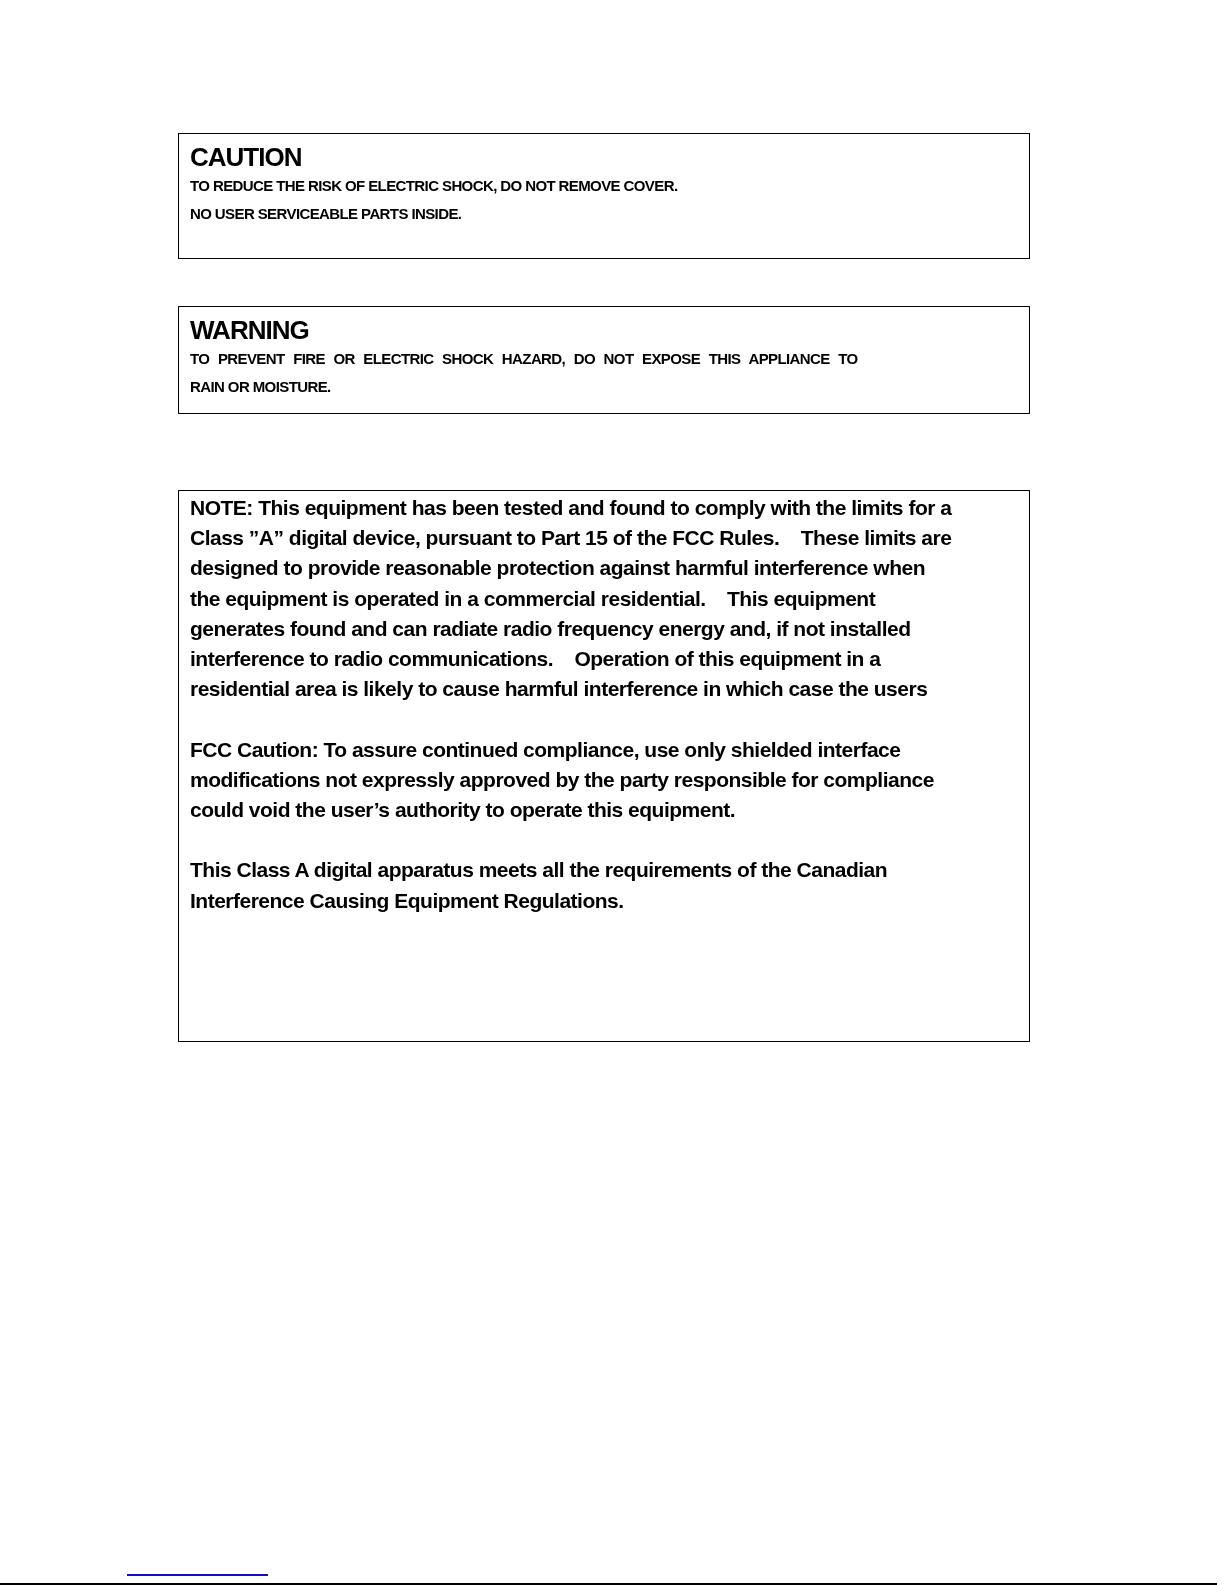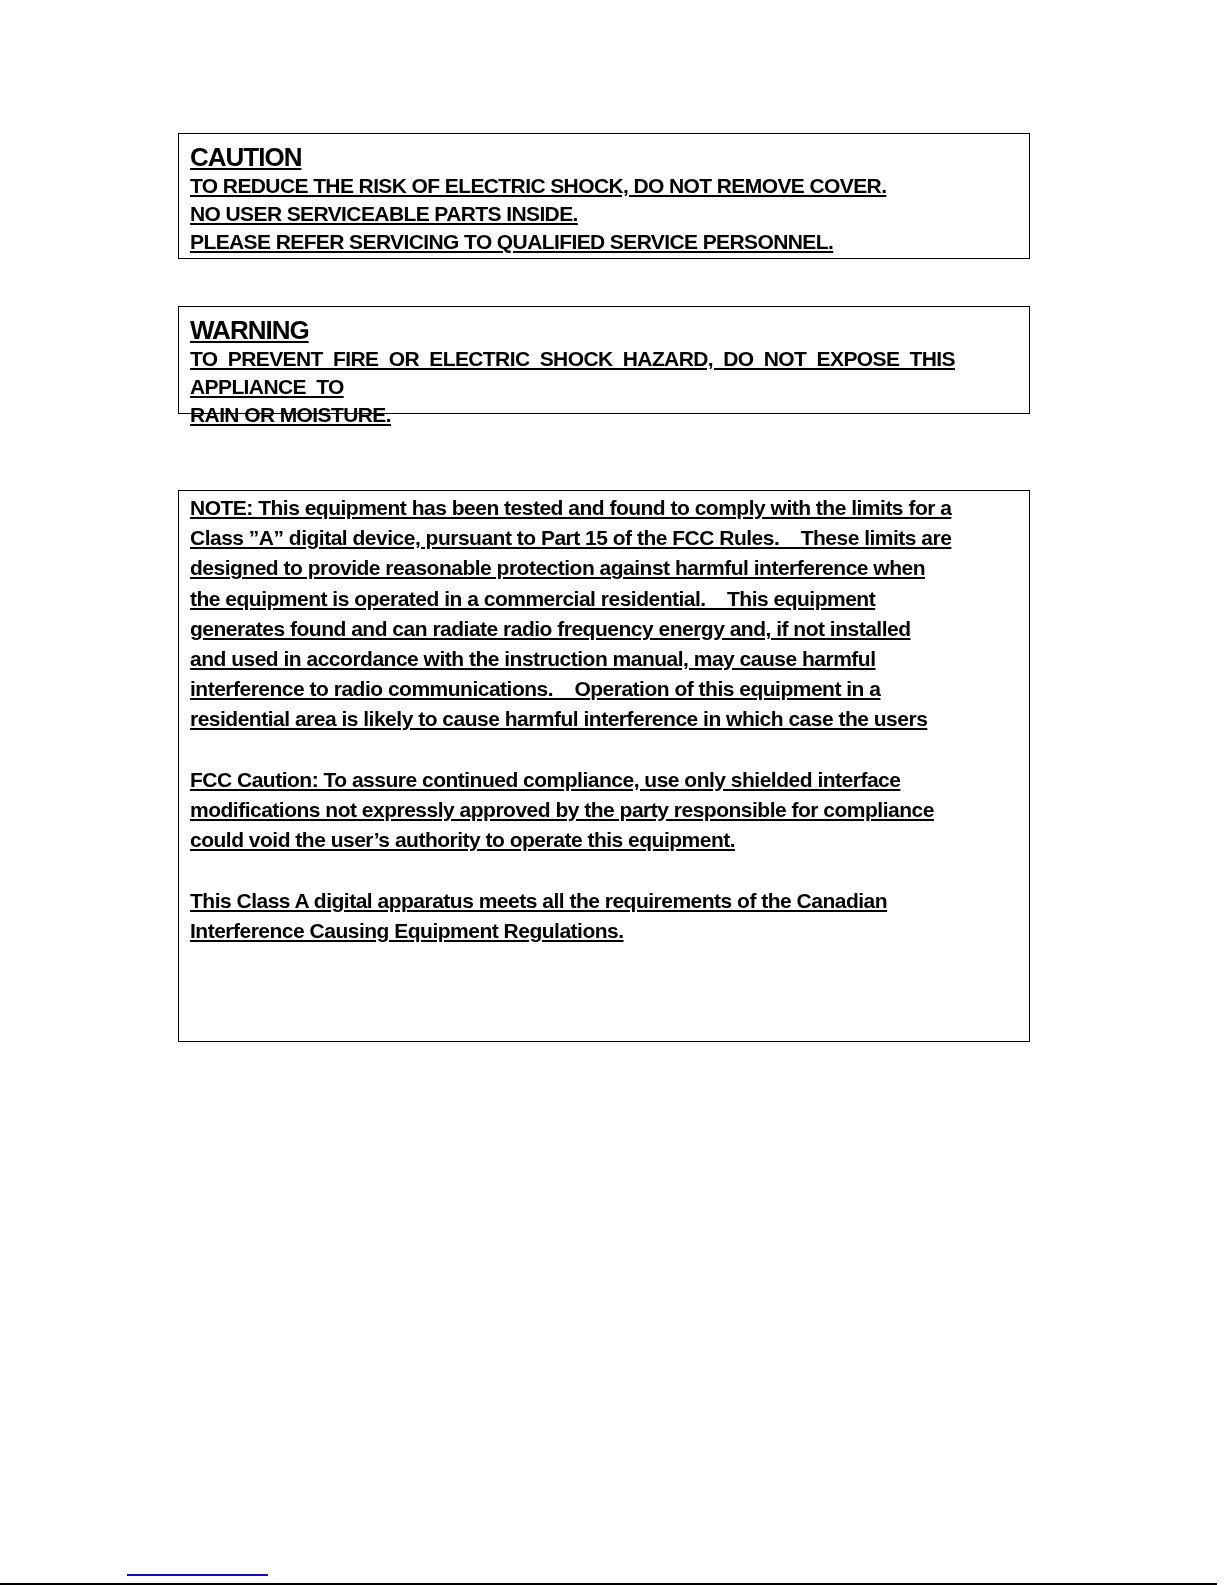--- a/index.html
+++ b/index.html
@@ -1,52 +1,50 @@
 <!DOCTYPE html>
 <html><head>
 <meta charset="utf-8">
 <style>
   html, body { margin:0; padding:0; background:#ffffff; }
   body { width:1225px; height:1585px; position:relative; overflow:hidden;
          font-family:"Liberation Sans", sans-serif; color:#000; }
-  .box { position:absolute; left:178px; width:852px; border:1.5px solid #000; box-sizing:border-box;text-decoration:underline; }
+  .box { position:absolute; left:178px; width:852px; border:1.5px solid #000; box-sizing:border-box; }
   .title { font-weight:bold; font-size:26px; letter-spacing:-1px; margin:0; line-height:30px; }
-  .caps { font-weight:bold; font-size:21px; letter-spacing:-0.6px; line-height:28px; margin:0; }
+  .caps { font-weight:bold; font-size:15px; letter-spacing:-0.6px; line-height:28px; margin:0; }
   .para { font-weight:bold; font-size:21px; letter-spacing:-0.5px; line-height:30.2px; margin:0; }
   #caution { top:133px; height:126px; padding:8px 10px 0 11px; }
   #warning { top:306px; height:108px; padding:8px 10px 16px 11px; }
   #note { top:490px; height:552px; padding:2px 28px 0 11px; }
   .gap { height:30.2px; }
   .footer-link { position:absolute; left:127px; top:1574px; width:141px; height:2px; background:#1010c0; }
   .footer-rule { position:absolute; left:0; top:1583px; width:1217px; height:2px; background:#000; }
 </style>
 </head>
 <body>
 
 <div class="box" id="caution">
   <p class="title">CAUTION</p>
   <p class="caps">TO REDUCE THE RISK OF ELECTRIC SHOCK, DO NOT REMOVE COVER.</p>
   <p class="caps">NO USER SERVICEABLE PARTS INSIDE.</p>
-  <p class="caps">PLEASE REFER SERVICING TO QUALIFIED SERVICE PERSONNEL.</p>
 </div>
 
 <div class="box" id="warning">
   <p class="title">WARNING</p>
   <p class="caps" style="word-spacing:5px;">TO PREVENT FIRE OR ELECTRIC SHOCK HAZARD, DO NOT EXPOSE THIS APPLIANCE TO</p>
   <p class="caps">RAIN OR MOISTURE.</p>
 </div>
 
 <div class="box" id="note">
   <div>
     <p class="para">NOTE: This equipment has been tested and found to comply with the limits for a</p>
     <p class="para" style="white-space:pre">Class ”A” digital device, pursuant to Part 15 of the FCC Rules.    These limits are</p>
     <p class="para">designed to provide reasonable protection against harmful interference when</p>
     <p class="para" style="white-space:pre">the equipment is operated in a commercial residential.    This equipment</p>
     <p class="para">generates found and can radiate radio frequency energy and, if not installed</p>
-    <p class="para">and used in accordance with the instruction manual, may cause harmful</p>
     <p class="para" style="white-space:pre">interference to radio communications.    Operation of this equipment in a</p>
     <p class="para">residential area is likely to cause harmful interference in which case the users</p>
   </div>
   <div class="gap"></div>
   <div>
     <p class="para">FCC Caution: To assure continued compliance, use only shielded interface</p>
     <p class="para">modifications not expressly approved by the party responsible for compliance</p>
     <p class="para">could void the user’s authority to operate this equipment.</p>
   </div>
   <div class="gap"></div>

